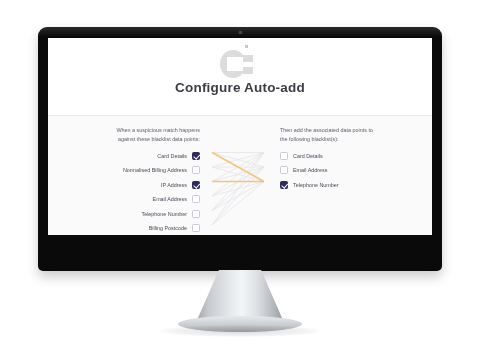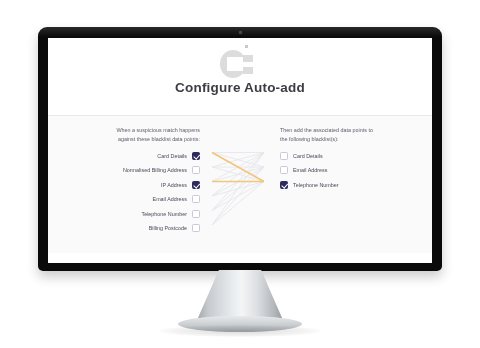--- a/index.html
+++ b/index.html
@@ -51,21 +51,21 @@
     border-radius: 50%;
     background: #3a3a3a;
     box-shadow: 0 0 1px rgba(255,255,255,0.35);
   }
 
   #screen {
     position: absolute;
     left: 10px;
     top: 11px;
     width: 384px;
-    height: 225px;
+    height: 197px;
     background: #ffffff;
     overflow: hidden;
   }
 
   
   #stand-neck {
     position: absolute;
     left: 50%;
     top: 270px;
     margin-left: -44px;

